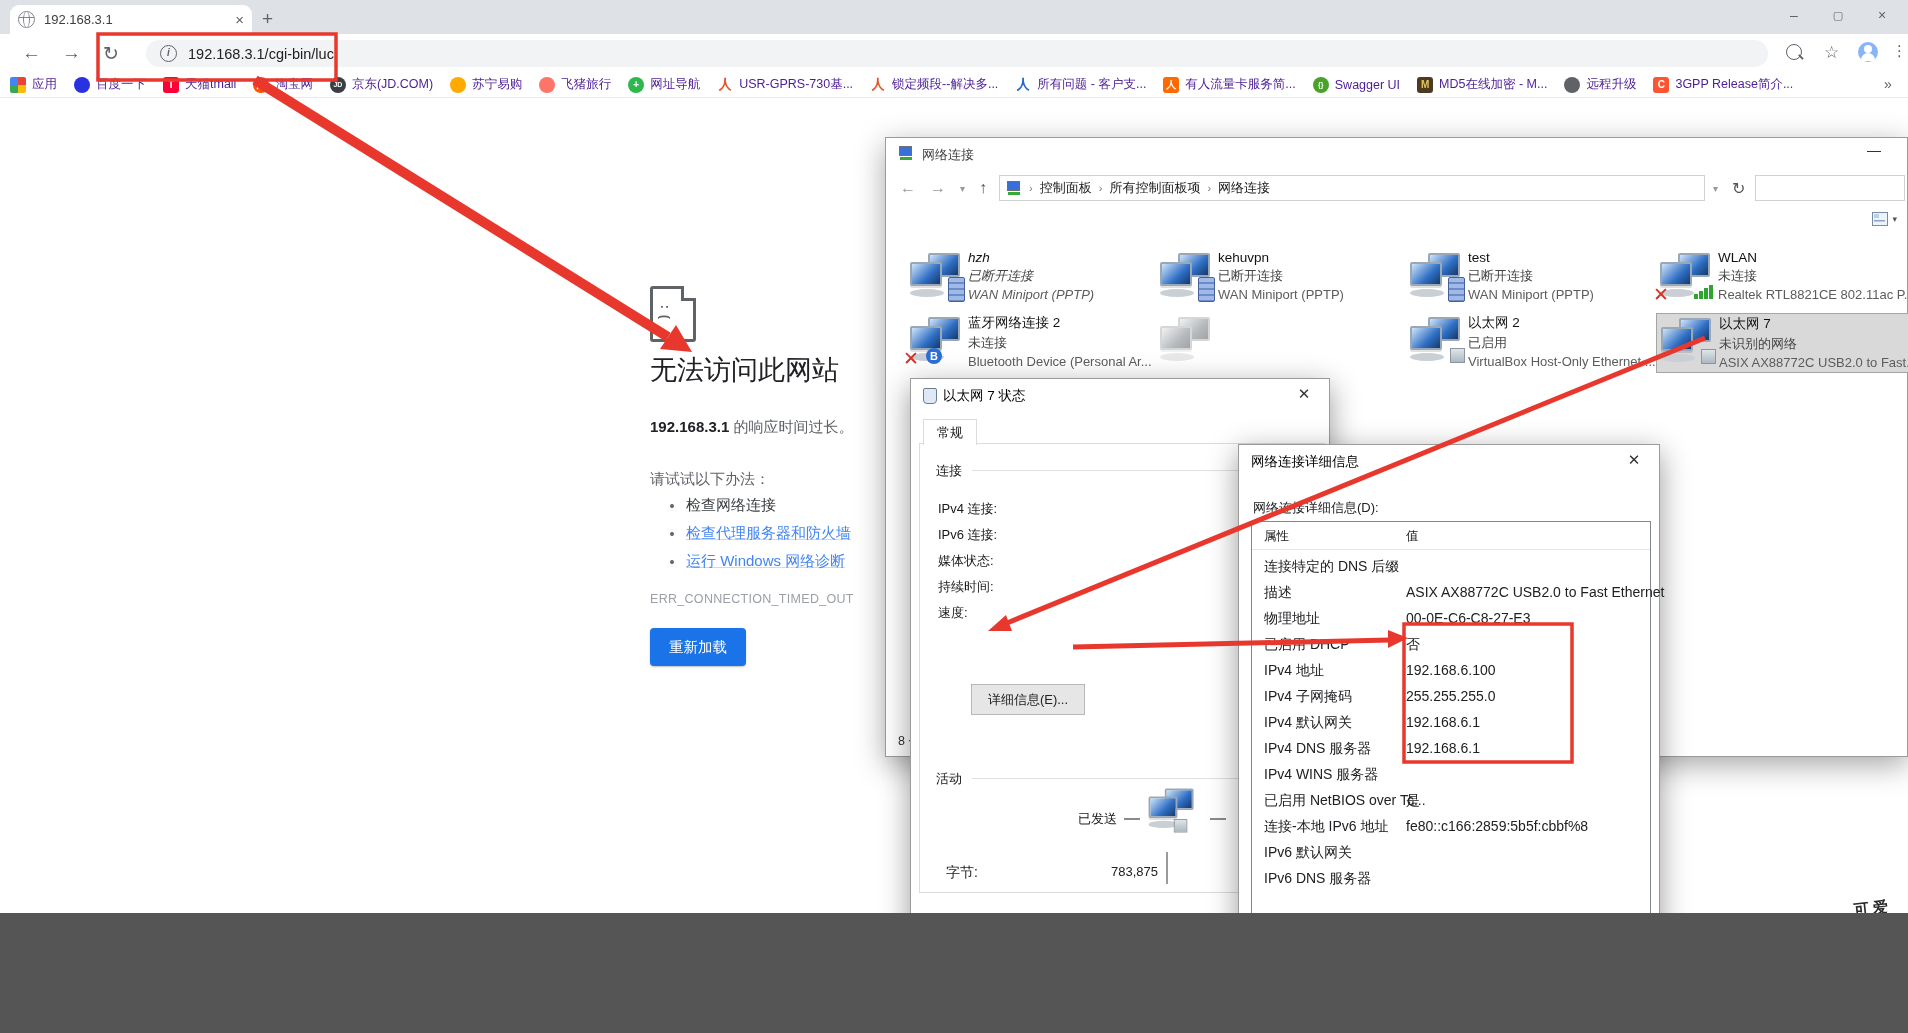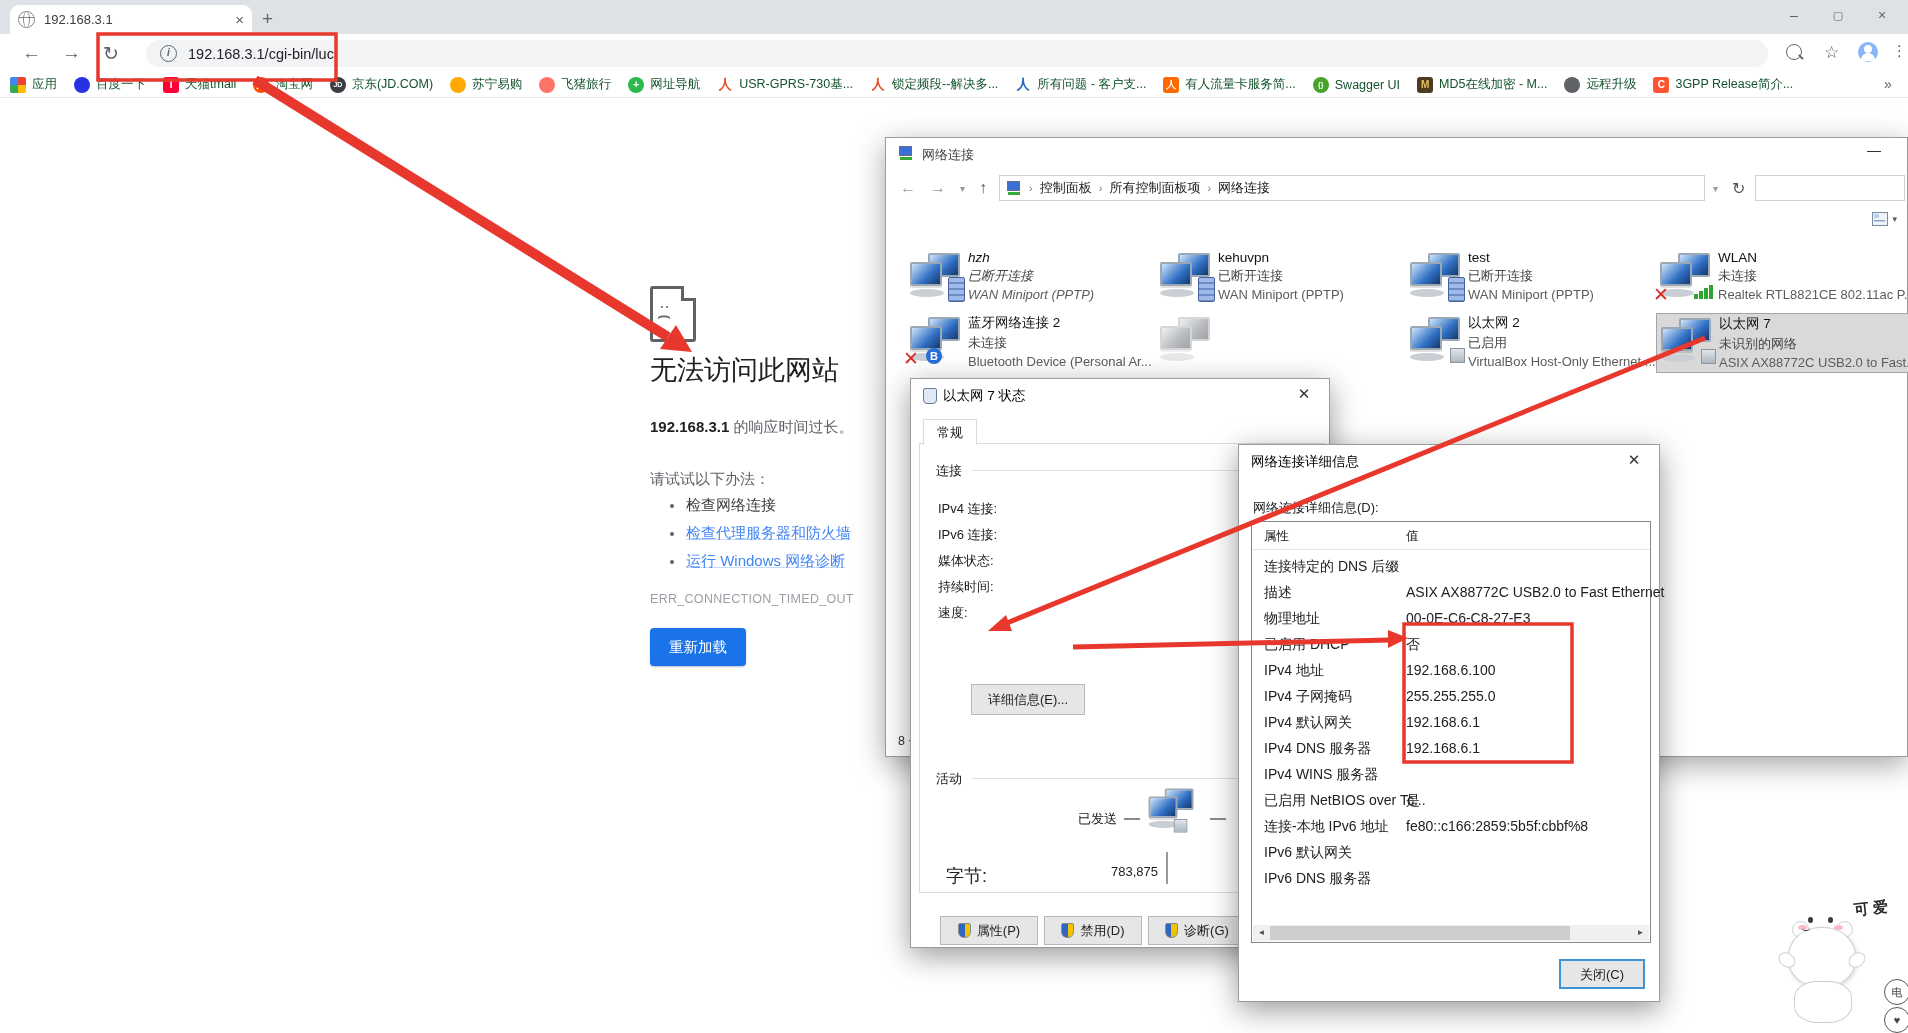--- a/index.html
+++ b/index.html
@@ -1,16 +1,16 @@
 <!DOCTYPE html>
 <html><head>
 <meta charset="utf-8">
 <style>
   html,body{margin:0;padding:0;background:#555;}
-  #root{position:relative;width:1908px;height:1033px;overflow:hidden;background:#fff;
+  #root{position:relative;width:1908px;height:913px;overflow:hidden;background:#fff;
         font-family:"Liberation Sans","DejaVu Sans",sans-serif;color:#202124;}
   .abs{position:absolute;}
   .nowrap{white-space:nowrap;}
   
   #tabstrip{left:0;top:0;width:1908px;height:34px;background:#dee1e6;}
   #tab{left:10px;top:5px;width:242px;height:29px;background:#fff;border-radius:9px 9px 0 0;
        display:flex;align-items:center;padding:0 8px;box-sizing:border-box;}
   .globe{width:15px;height:15px;border:1.6px solid #80868b;border-radius:50%;position:relative;flex:0 0 auto;}
   .globe:before{content:"";position:absolute;left:0;right:0;top:5.2px;border-top:1.3px solid #80868b;}
   .globe:after{content:"";position:absolute;left:4.2px;top:0;bottom:0;width:4.5px;border:1.3px solid #80868b;border-top:none;border-bottom:none;border-radius:50%;}
@@ -21,21 +21,21 @@
   #navbar{left:0;top:34px;width:1908px;height:38px;background:#fff;}
   .navic{top:42px;font-size:19px;color:#5f6368;}
   #omnibox{left:146px;top:40px;width:1622px;height:27px;background:#f1f3f4;border-radius:14px;
            display:flex;align-items:center;padding:0 14px;box-sizing:border-box;}
   .infoic{width:15px;height:15px;border:1.4px solid #5f6368;border-radius:50%;color:#5f6368;
           font-size:10px;text-align:center;line-height:14px;font-style:italic;font-weight:bold;flex:0 0 auto;}
   #urltext{font-size:14.5px;color:#202124;margin-left:11px;}
   #bookmarksbar{left:0;top:72px;width:1908px;height:26px;background:#fff;border-bottom:1px solid #e8eaed;
                 display:flex;align-items:center;gap:17px;padding:0 10px;box-sizing:border-box;overflow:hidden;}
   .bm{display:flex;align-items:center;gap:6px;flex:0 0 auto;}
-  .bm .lab{font-size:12.5px;color:#14532d;}
+  .bm .lab{font-size:12.5px;color:#4c1d95;}
   .bmic{width:16px;height:16px;border-radius:50%;color:#fff;font-size:10px;font-weight:bold;
         text-align:center;line-height:16px;flex:0 0 auto;overflow:hidden;}
   .bmic.square{border-radius:3px;}
   .bmic.grid4{background:conic-gradient(#ea4335 0 25%,#fbbc05 0 50%,#34a853 0 75%,#4285f4 0);border-radius:2px;}
   .bmic.plain{background:transparent !important;font-size:14px;line-height:15px;}
   #bmoverflow{left:1884px;top:76px;font-size:14px;color:#5f6368;}
   
   #errpage .sadic{left:650px;top:286px;width:40px;height:50px;border:3px solid #5f6368;border-radius:3px;position:absolute;}
   #errpage .sadic:before{content:"";position:absolute;right:-3px;top:-3px;width:12px;height:12px;background:#fff;border-left:3px solid #5f6368;border-bottom:3px solid #5f6368;}
   #errpage .sadic:after{content:": (";position:absolute;left:5px;top:16px;color:#5f6368;font-weight:bold;font-size:13px;transform:rotate(90deg);letter-spacing:1px;}
@@ -112,21 +112,21 @@
   #tabpage{position:absolute;left:8px;top:64px;width:404px;height:448px;border:1px solid #dcdcdc;background:#fff;}
   .group{position:absolute;font-size:13px;color:#1a1a1a;}
   .gline{position:absolute;height:1px;background:#e0e0e0;}
   .srow{position:absolute;font-size:13px;color:#1a1a1a;}
   .srow .val{position:absolute;left:312px;top:0;}
   #detbtn{position:absolute;left:51px;top:240px;width:112px;height:29px;background:#e6e6e6;border:1px solid #b8b8b8;
           font-size:13px;text-align:center;line-height:29px;}
   #act-sent{position:absolute;left:158px;top:366px;font-size:13px;}
   #act-pc{left:224px;top:342px;transform:scale(.9);}
   .dashln{position:absolute;height:2px;background:#8a8a8a;top:374px;}
-  #bytesrow{position:absolute;left:26px;top:420px;font-size:18px;}
+  #bytesrow{position:absolute;left:26px;top:420px;font-size:14px;}
   #bytesval{position:absolute;left:120px;top:420px;width:118px;text-align:right;font-size:13px;}
   #bytesep{position:absolute;left:246px;top:408px;width:1.5px;height:32px;background:#9a9a9a;}
   .shieldbtn{position:absolute;top:472px;width:98px;height:29px;background:#e6e6e6;border:1px solid #b8b8b8;
              font-size:13px;display:flex;align-items:center;justify-content:center;gap:6px;box-sizing:border-box;}
   .shield{width:11px;height:13px;background:linear-gradient(90deg,#2f66c4 50%,#f3c300 50%);
           border-radius:2px 2px 6px 6px;border:1px solid #8a8a8a;}
   #detailsdlg{left:1238px;top:444px;width:422px;height:558px;z-index:30;position:absolute;}
   #detlabel{position:absolute;left:14px;top:54px;font-size:13px;}
   #listbox{position:absolute;left:12px;top:76px;width:398px;height:420px;border:1px solid #828790;background:#fff;}
   #listbox .hdr{position:absolute;top:6px;font-size:12.5px;color:#1a1a1a;}

